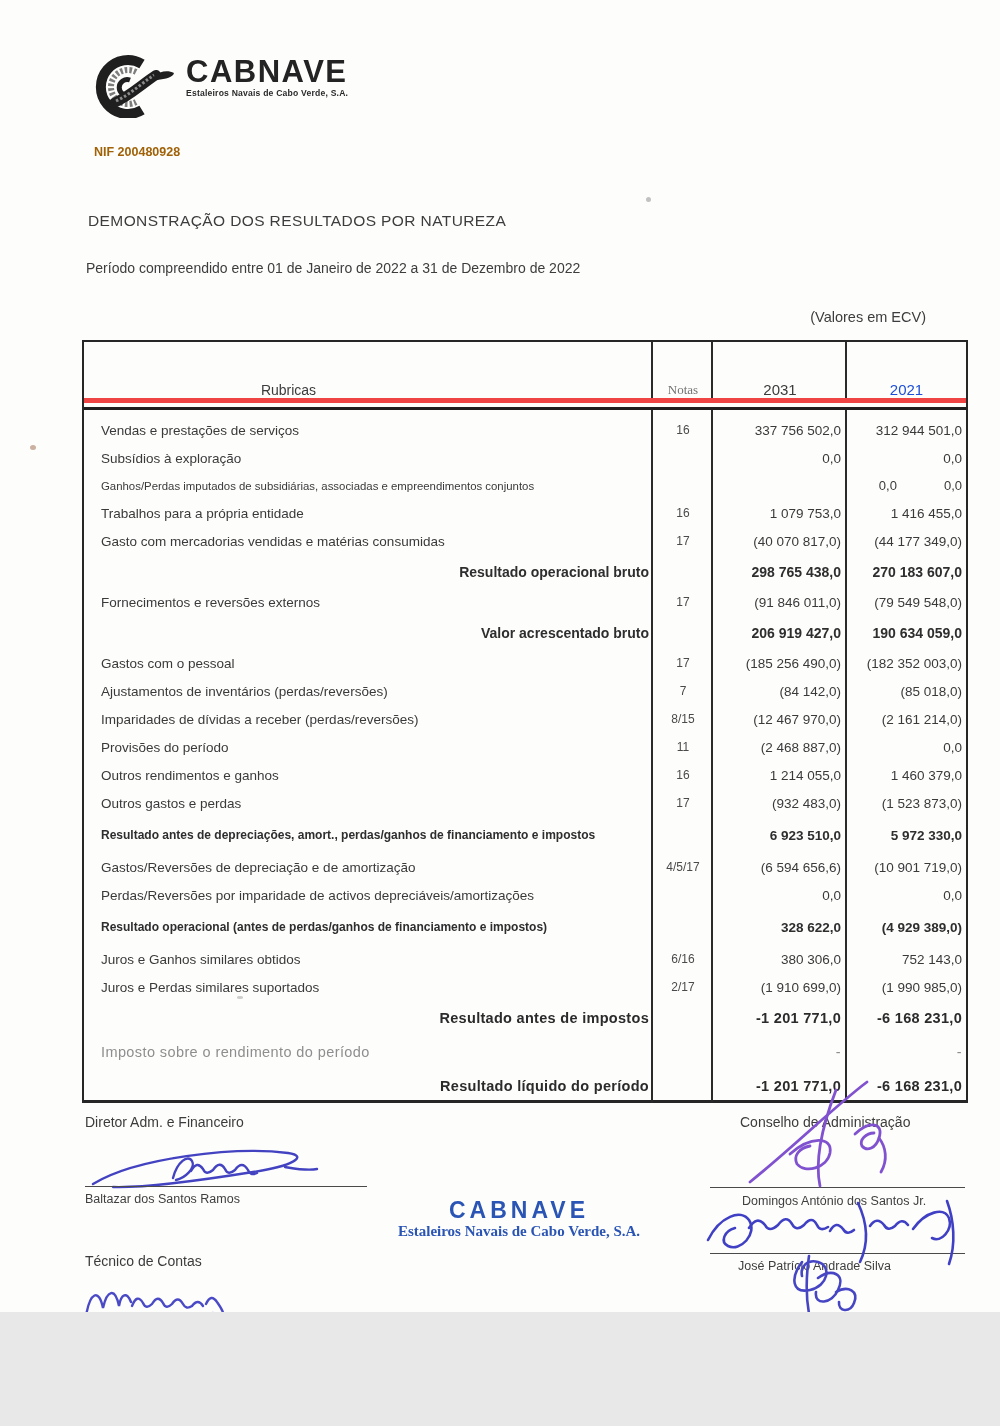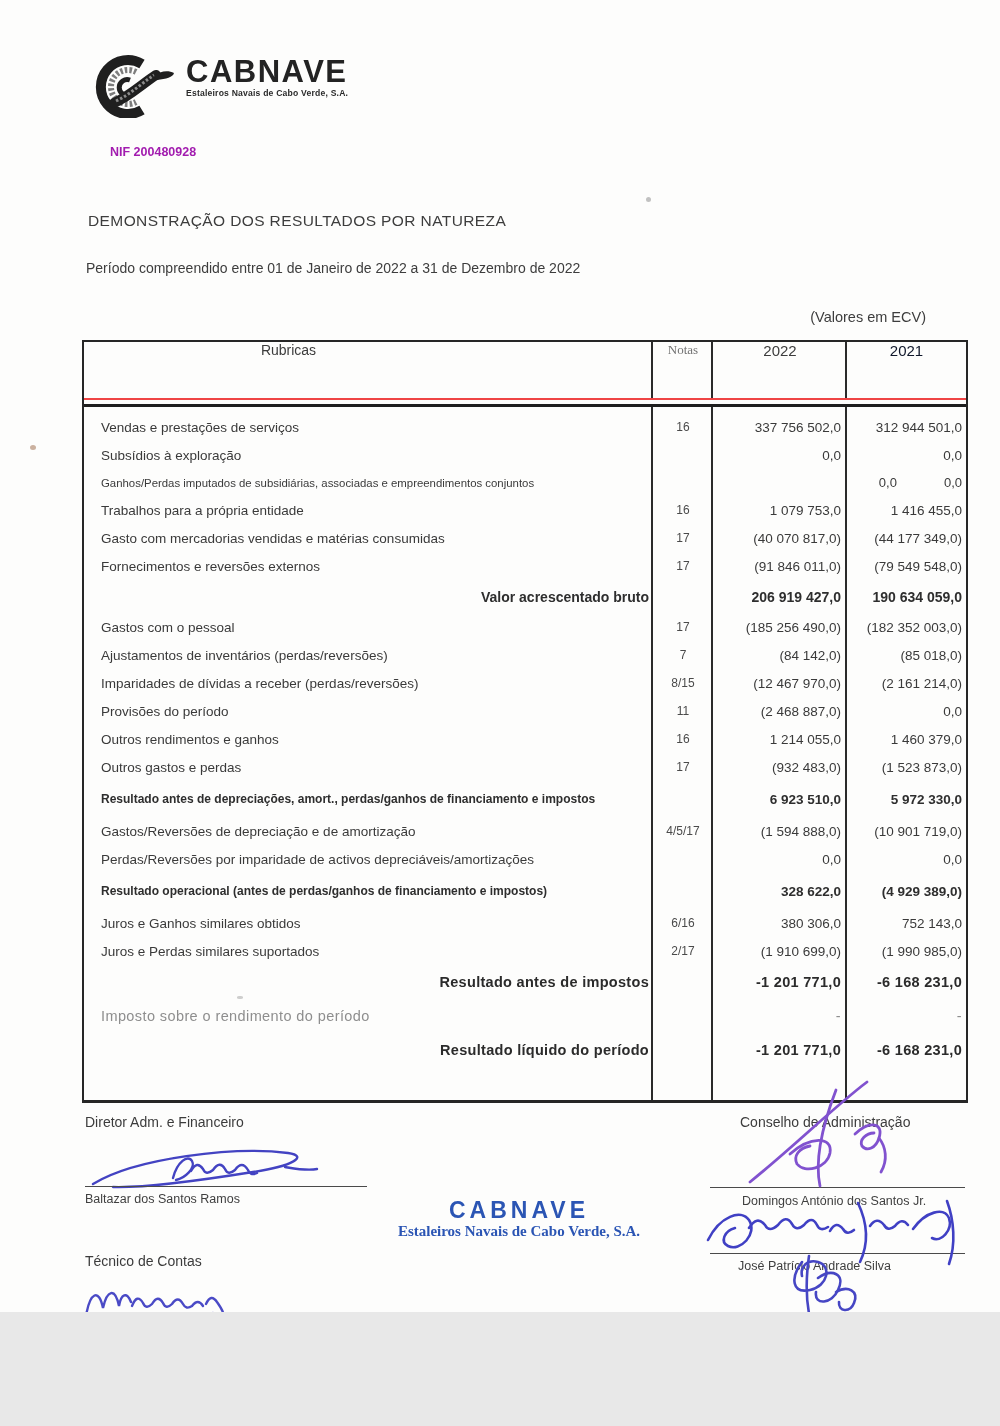--- a/index.html
+++ b/index.html
@@ -8,40 +8,40 @@
     background:#fdfdfc;overflow:hidden;
     font-family:"Liberation Sans",sans-serif;color:#3a3a3a;
   }
   .abs{position:absolute;}
 
   
   .logo-wrap{left:84px;top:50px;display:flex;align-items:flex-start;}
   .logo-text{margin-left:6px;margin-top:6px;}
   .logo-name{font-size:31px;font-weight:bold;color:#232323;letter-spacing:1.5px;line-height:1;}
   .logo-sub{font-size:8.6px;font-weight:bold;color:#2b2b2b;letter-spacing:0.2px;margin-top:1px;}
-  .nif{left:110px;top:145px;font-size:12.5px;font-weight:bold;color:#a21caf;}
+  .nif{left:94px;top:145px;font-size:12.5px;font-weight:bold;color:#a16207;}
   .doc-title{left:88px;top:212px;font-size:15.5px;color:#3d3d3d;letter-spacing:0.4px;}
   .doc-period{left:86px;top:260px;font-size:14px;color:#3d3d3d;}
   .valores{left:700px;top:309px;width:226px;text-align:right;font-size:14.5px;color:#3d3d3d;}
 
   
   .rtable{
     left:82px;top:340px;width:886px;height:763px;box-sizing:border-box;
     border:2px solid #262626;border-bottom-width:3px;
     display:flex;flex-direction:column;background:transparent;
   }
-  .thead{position:relative;height:56px;border-bottom:2px solid #ef4444;display:flex;align-items:flex-start;flex:0 0 auto;}
+  .thead{position:relative;height:56px;border-bottom:5px solid #ef4444;display:flex;align-items:flex-end;flex:0 0 auto;}
   .hdr-sep{flex:0 0 auto;height:4px;border-bottom:3px solid #1e1e1e;}
   .tbody{position:relative;flex:1 1 auto;padding-top:6px;box-sizing:border-box;}
   .vline{position:absolute;top:0;bottom:0;width:2px;background:#2a2a2a;}
   .vl1{left:567px;} .vl2{left:627px;} .vl3{left:761px;}
   .thead .c1{width:569px;box-sizing:border-box;text-align:center;padding-right:160px;font-size:14px;color:#3c3c3c;}
   .thead .c2{width:60px;text-align:center;font-family:"Liberation Serif",serif;font-size:13px;color:#737373;}
   .thead .c3{width:134px;text-align:center;font-size:15px;color:#3c3c3c;}
-  .thead .c4{flex:1;text-align:center;font-size:15px;color:#0f172a;}
+  .thead .c4{flex:1;text-align:center;font-size:15px;color:#1d4ed8;}
 
   .row{display:flex;align-items:center;flex:0 0 auto;}
   .row .c1{width:569px;box-sizing:border-box;padding-left:17px;}
   .row .c2{width:60px;text-align:center;font-size:12px;color:#4a4a4a;}
   .row .c3{width:134px;box-sizing:border-box;text-align:right;padding-right:6px;}
   .row .c4{flex:1;box-sizing:border-box;text-align:right;padding-right:4px;}
 
   .row.normal{height:28px;font-size:13.5px;}
   .row.small{height:27px;font-size:13px;gap:41px;}
   .row.small .c1{font-size:11.4px;}
@@ -90,21 +90,21 @@
   <div class="abs valores">(Valores em ECV)</div>
 
   <div class="speck" style="left:30px;top:445px;width:6px;height:5px;background:#b59078;opacity:.7;"></div>
   <div class="speck" style="left:646px;top:197px;width:5px;height:5px;background:#9a9a9a;opacity:.6;"></div>
   <div class="speck" style="left:237px;top:996px;width:6px;height:3px;background:#9f9f9f;opacity:.5;border-radius:40%;"></div>
 
   <div class="abs rtable">
     <div class="thead">
       <div class="c1">Rubricas</div>
       <div class="c2">Notas</div>
-      <div class="c3">2022</div>
+      <div class="c3">2031</div>
       <div class="c4">2021</div>
       <div class="vline vl1"></div>
       <div class="vline vl2"></div>
       <div class="vline vl3"></div>
     </div>
     <div class="hdr-sep"></div>
     <div class="tbody">
       <div class="vline vl1"></div>
       <div class="vline vl2"></div>
       <div class="vline vl3"></div>
@@ -131,20 +131,26 @@
       <div class="c2">16</div>
       <div class="c3">1 079 753,0</div>
       <div class="c4">1 416 455,0</div>
     </div>
         <div class="row normal">
       <div class="c1">Gasto com mercadorias vendidas e matérias consumidas</div>
       <div class="c2">17</div>
       <div class="c3">(40 070 817,0)</div>
       <div class="c4">(44 177 349,0)</div>
     </div>
+        <div class="row subtotal">
+      <div class="c1">Resultado operacional bruto</div>
+      <div class="c2"></div>
+      <div class="c3">298 765 438,0</div>
+      <div class="c4">270 183 607,0</div>
+    </div>
         <div class="row normal">
       <div class="c1">Fornecimentos e reversões externos</div>
       <div class="c2">17</div>
       <div class="c3">(91 846 011,0)</div>
       <div class="c4">(79 549 548,0)</div>
     </div>
         <div class="row subtotal">
       <div class="c1">Valor acrescentado bruto</div>
       <div class="c2"></div>
       <div class="c3">206 919 427,0</div>
@@ -188,21 +194,21 @@
     </div>
         <div class="row boldsmall">
       <div class="c1">Resultado antes de depreciações, amort., perdas/ganhos de financiamento e impostos</div>
       <div class="c2"></div>
       <div class="c3">6 923 510,0</div>
       <div class="c4">5 972 330,0</div>
     </div>
         <div class="row normal">
       <div class="c1">Gastos/Reversões de depreciação e de amortização</div>
       <div class="c2">4/5/17</div>
-      <div class="c3">(1 594 888,0)</div>
+      <div class="c3">(6 594 656,6)</div>
       <div class="c4">(10 901 719,0)</div>
     </div>
         <div class="row normal">
       <div class="c1">Perdas/Reversões por imparidade de activos depreciáveis/amortizações</div>
       <div class="c2"></div>
       <div class="c3">0,0</div>
       <div class="c4">0,0</div>
     </div>
         <div class="row boldsmall">
       <div class="c1">Resultado operacional (antes de perdas/ganhos de financiamento e impostos)</div>

